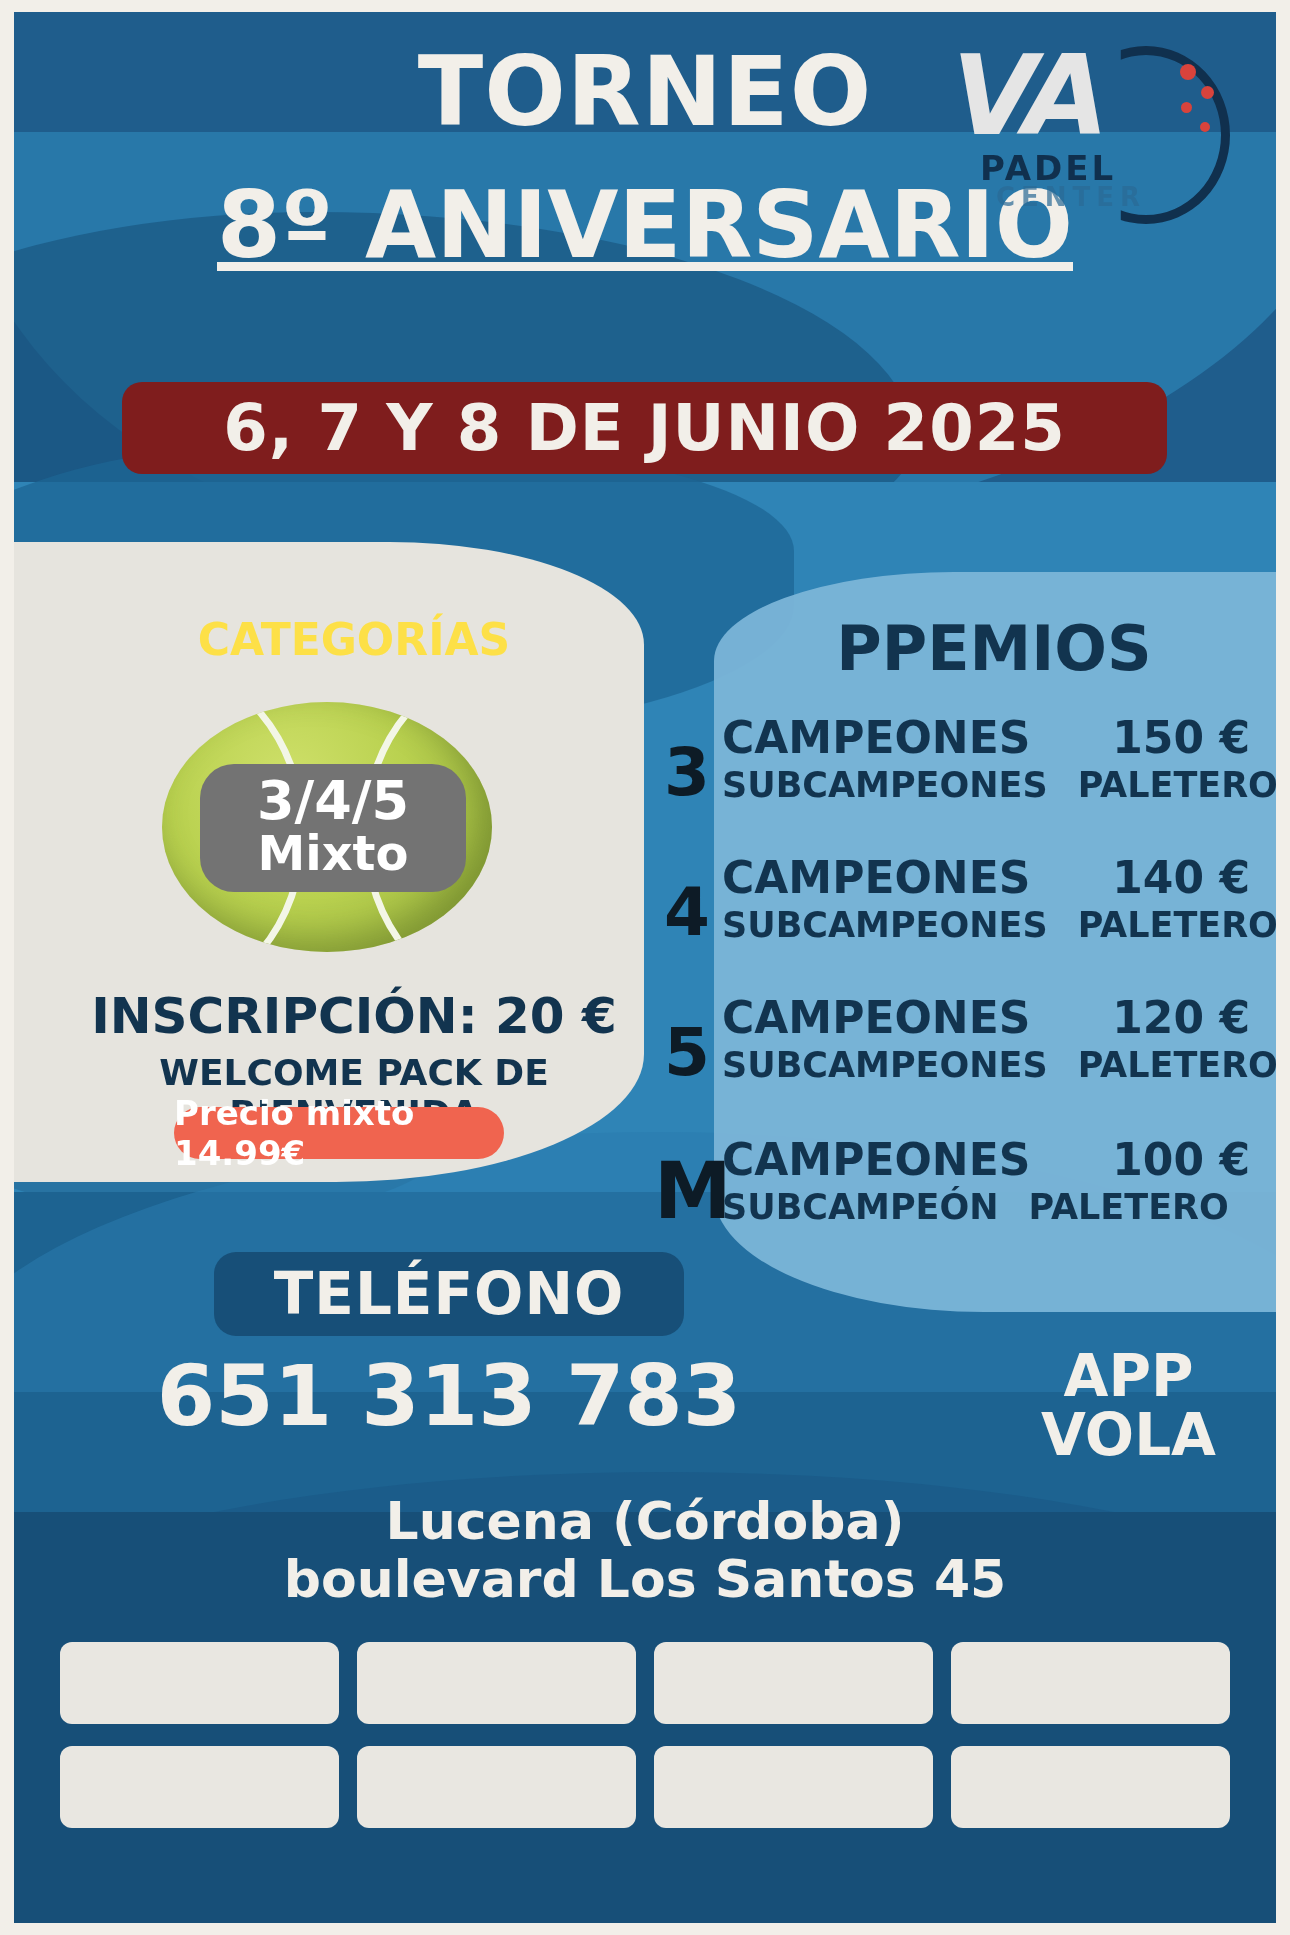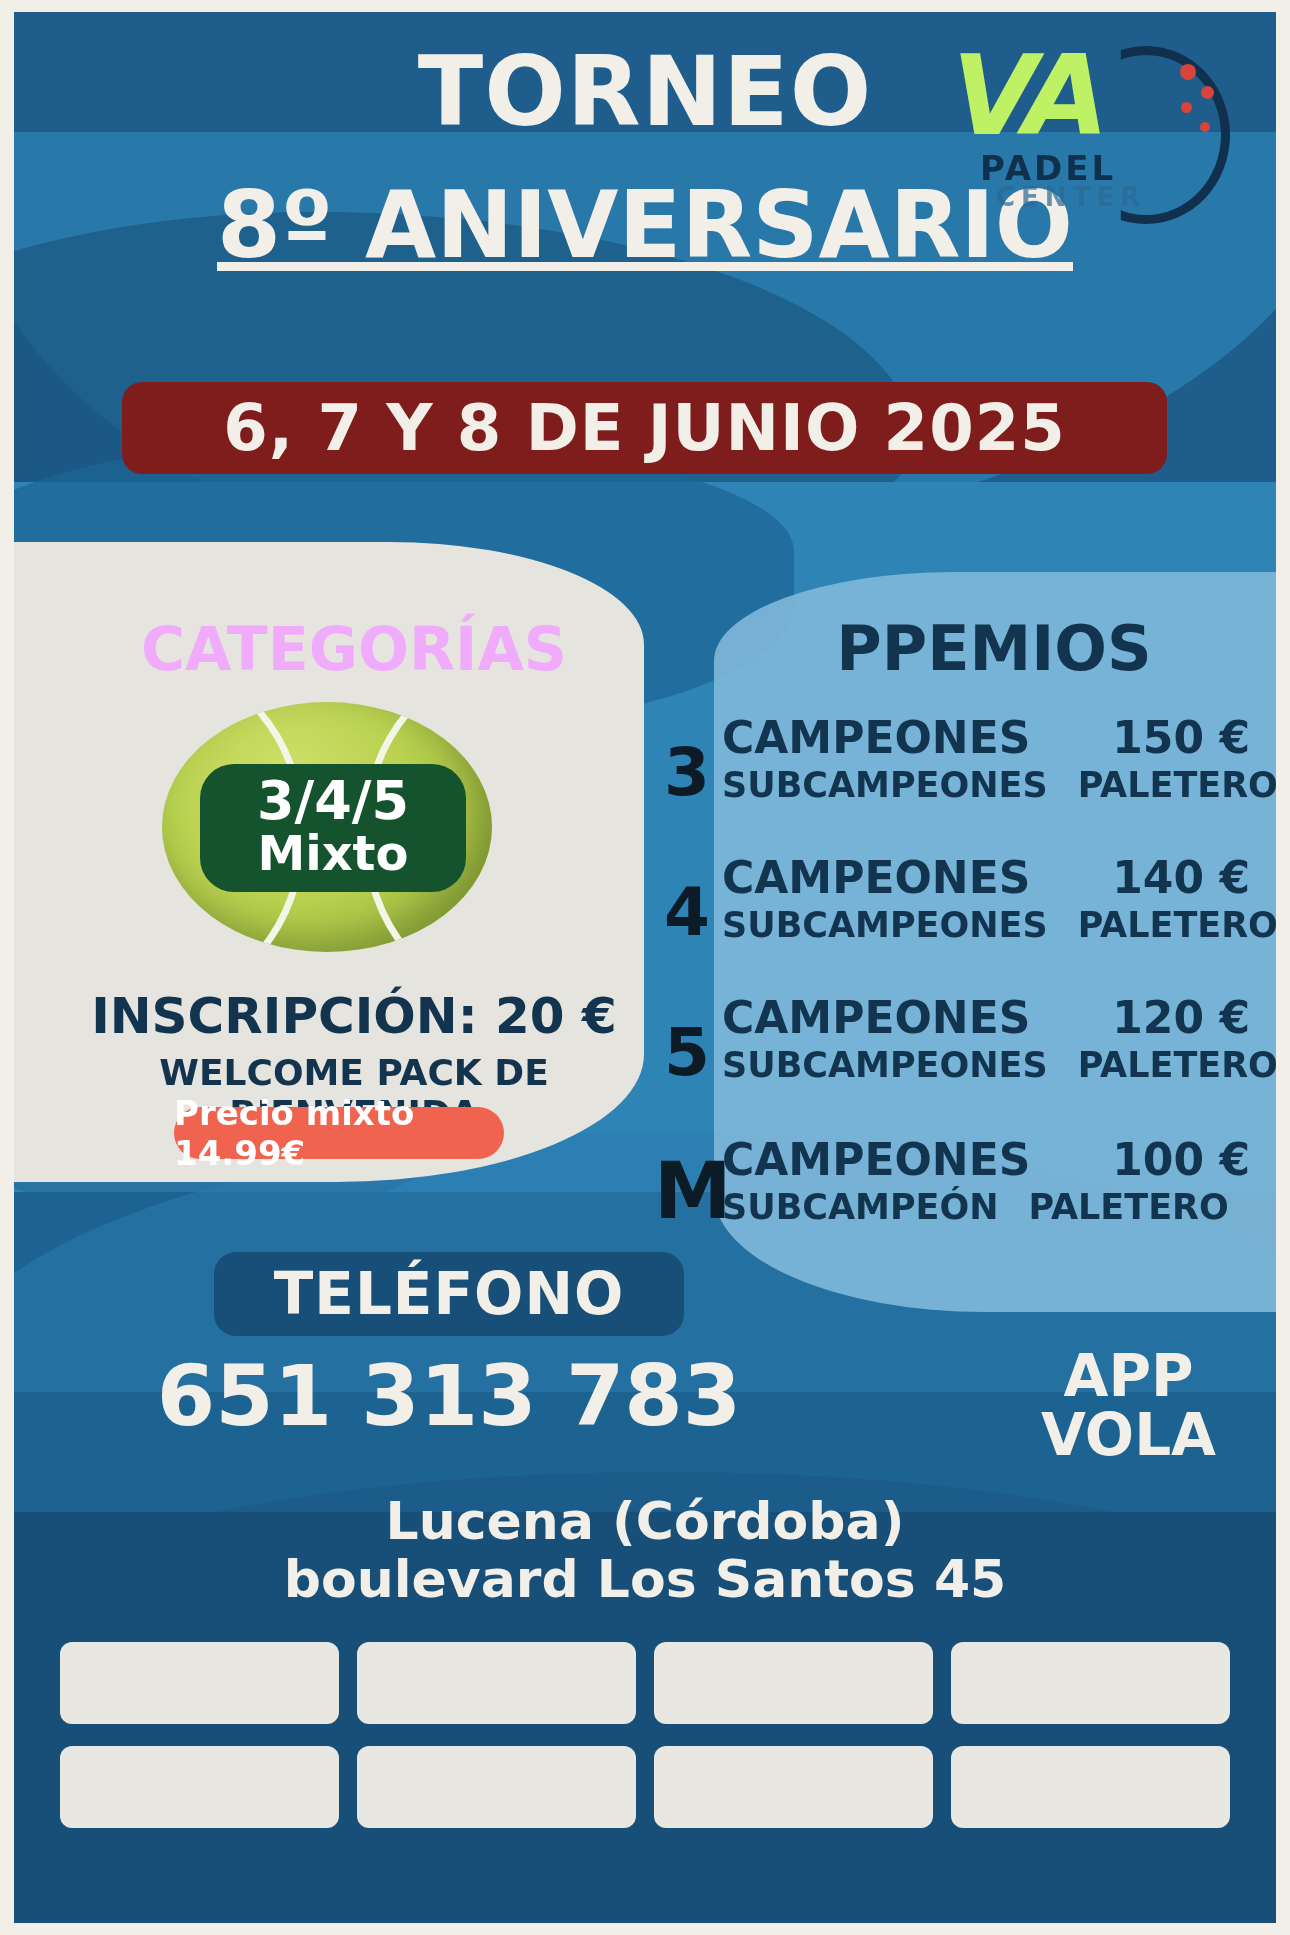--- a/index.html
+++ b/index.html
@@ -138,21 +138,21 @@
     top: 18px;
     width: 290px;
     height: 180px;
   }
   .logo-text {
     position: absolute;
     left: 6px; top: 2px;
     font-size: 110px;
     font-weight: bold;
     font-style: italic;
-    color: #bef264;
+    color: #e5e5e5;
     font-family: "DejaVu Sans", sans-serif;
     letter-spacing: -6px;
   }
   .logo-sub {
     position: absolute;
     left: 34px; top: 118px;
     font-size: 34px;
     font-weight: bold;
     color: #10304e;
     letter-spacing: 3px;
@@ -188,21 +188,21 @@
   }
   .date-pill span {
     font-size: 64px; font-weight: bold; color: #f2efe9;
     font-family: "DejaVu Sans", sans-serif; letter-spacing: 1px;
   }
 
   .cat-title {
     position: absolute;
     left: 60px; top: 602px; width: 560px;
     text-align: center;
-    font-size: 60px; font-weight: bold; color: #f0abfc;
+    font-size: 44px; font-weight: bold; color: #fde047;
     font-family: "DejaVu Sans", sans-serif;
   }
   .ball {
     position: absolute;
     left: 148px; top: 690px;
     width: 330px; height: 250px;
     border-radius: 50%;
     background: radial-gradient(circle at 38% 32%, #cfe06a 0%, #b9d14f 45%, #93ad3b 100%);
     box-shadow: inset -14px -14px 34px rgba(60,80,20,.35);
     overflow: hidden;
@@ -214,21 +214,21 @@
     border-radius: 50%;
     width: 280px; height: 330px;
   }
   .ball:before { left: -150px; top: -42px; }
   .ball:after { left: 200px; top: -42px; }
 
   .cat-badge {
     position: absolute;
     left: 186px; top: 752px;
     width: 250px;
-    background: #14532d;
+    background: #737373;
     border-radius: 34px;
     text-align: center;
     padding: 10px 8px 14px;
     color: #ffffff;
     font-family: "DejaVu Sans", sans-serif;
   }
   .cat-badge .l1 { font-size: 54px; font-weight: bold; line-height: 1.0; }
   .cat-badge .l2 { font-size: 48px; font-weight: bold; line-height: 1.05; }
 
   .insc {

